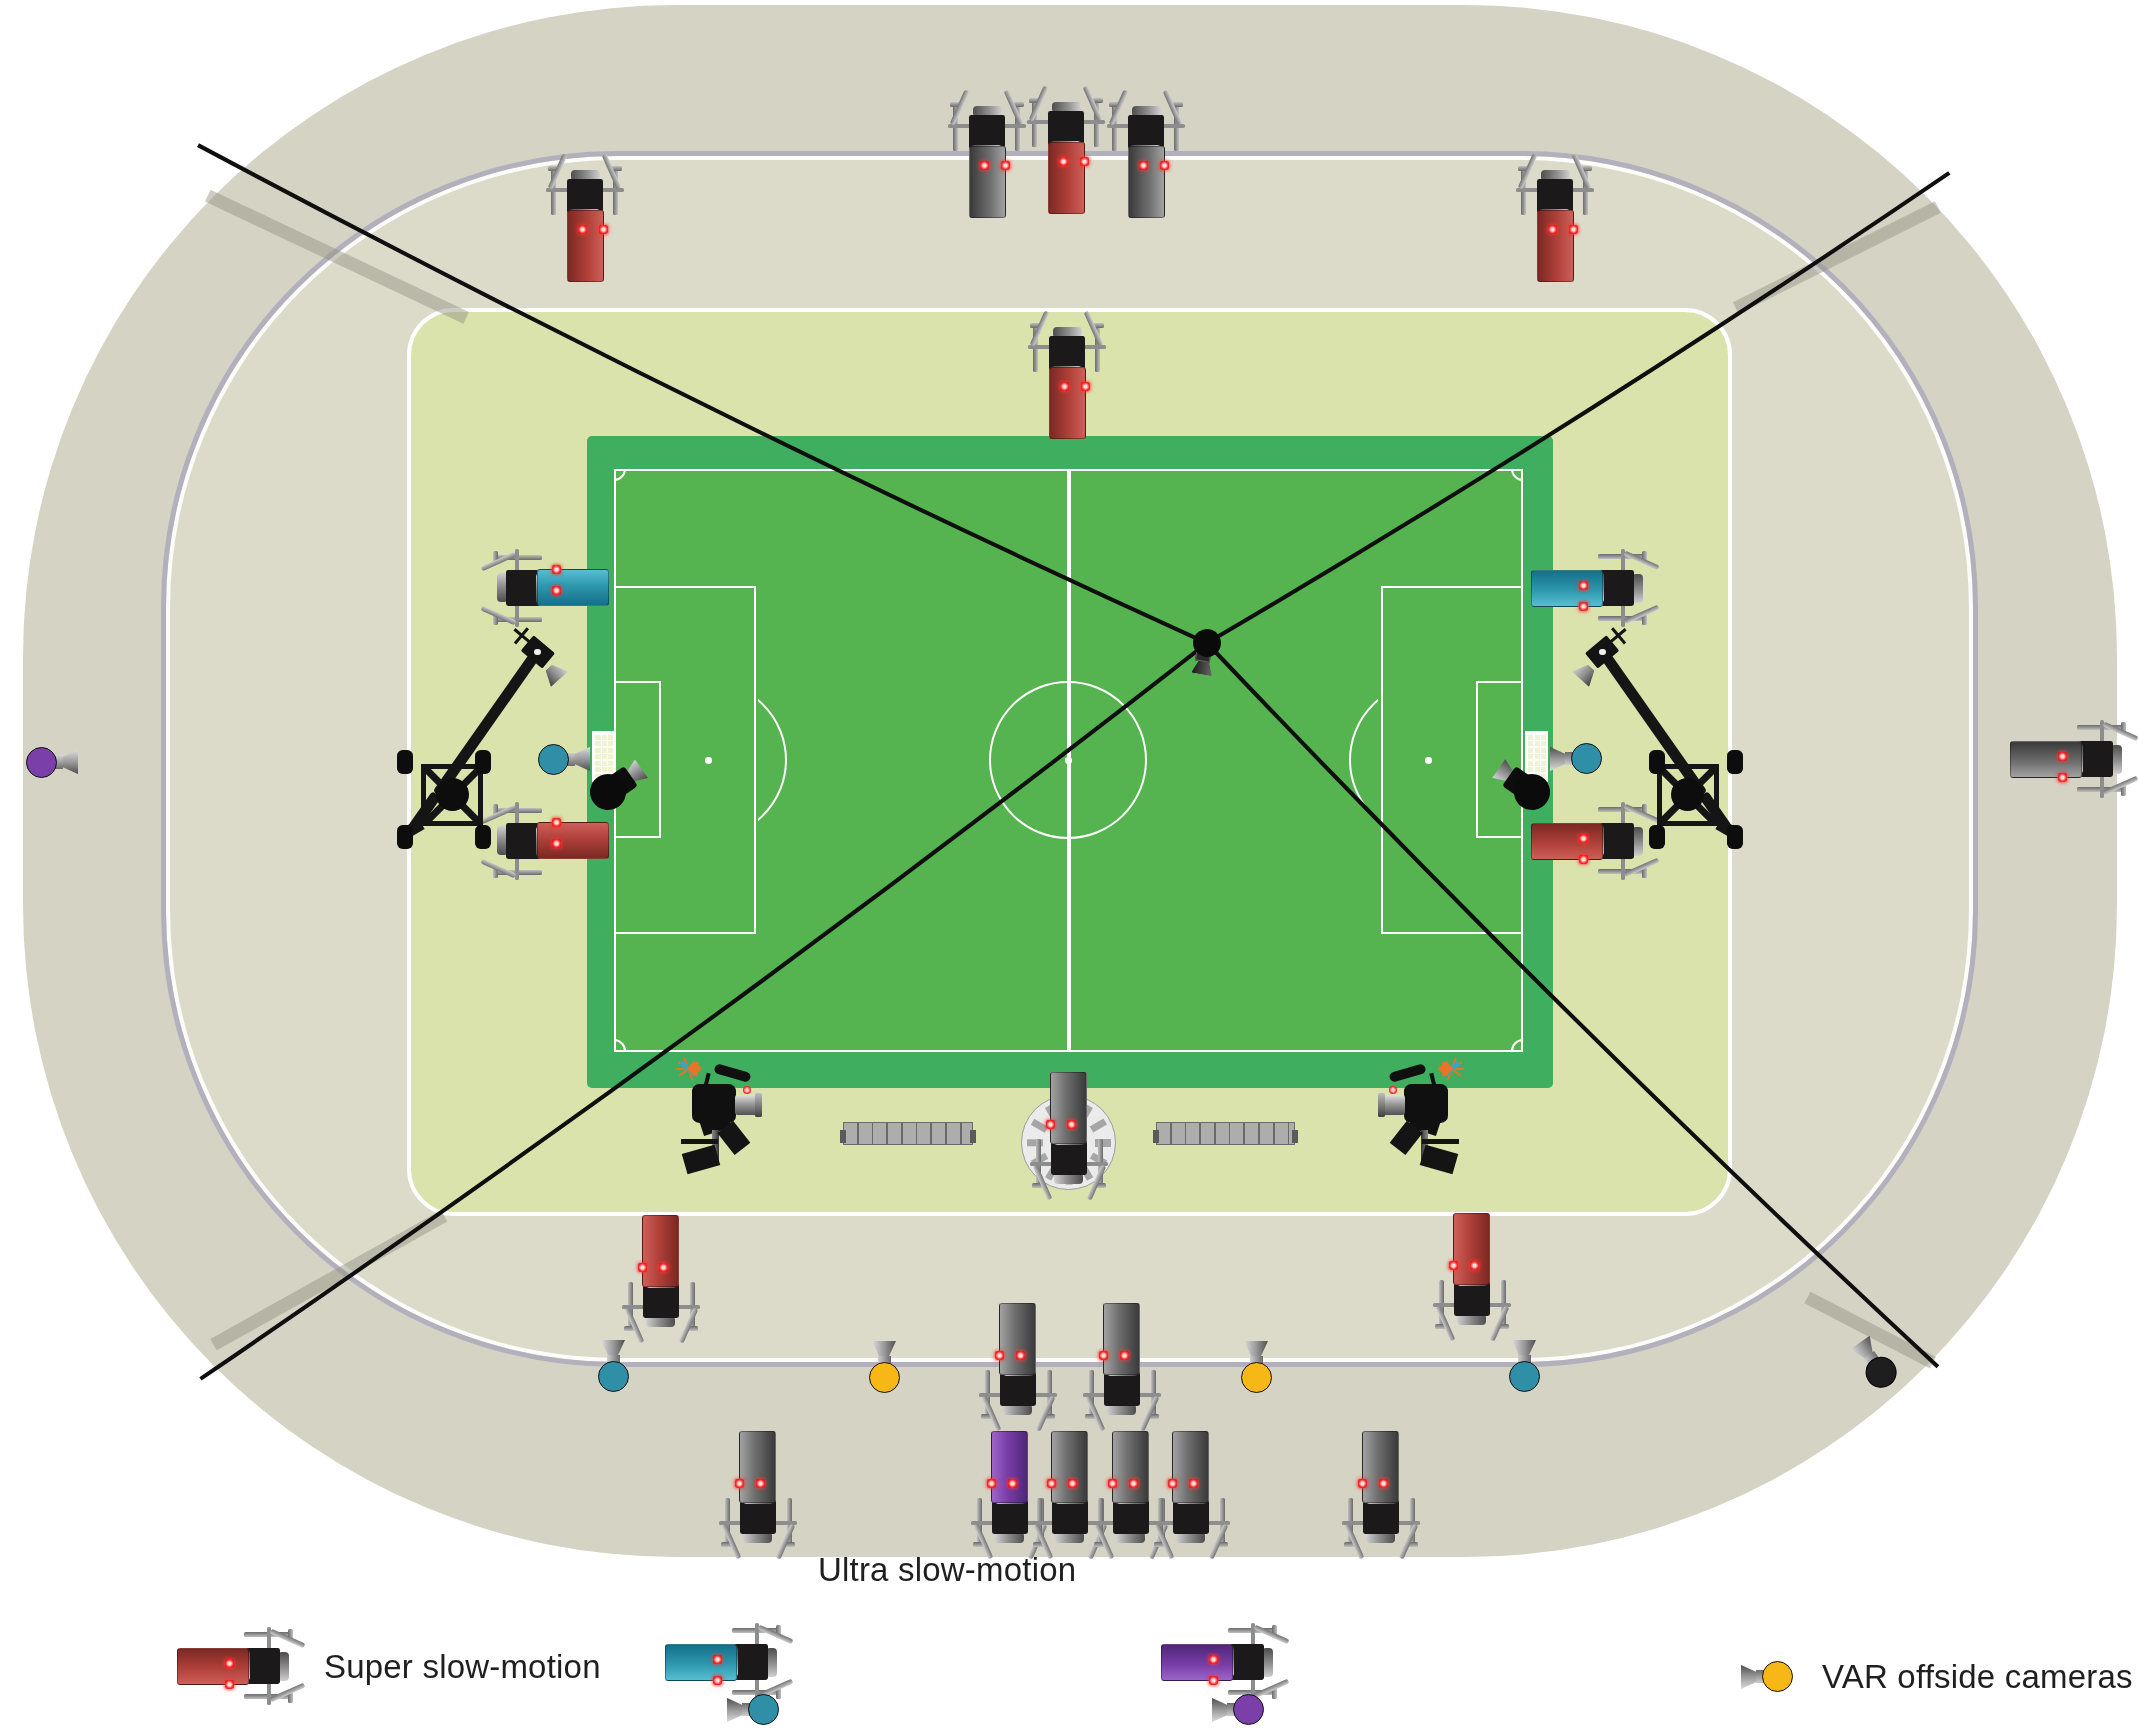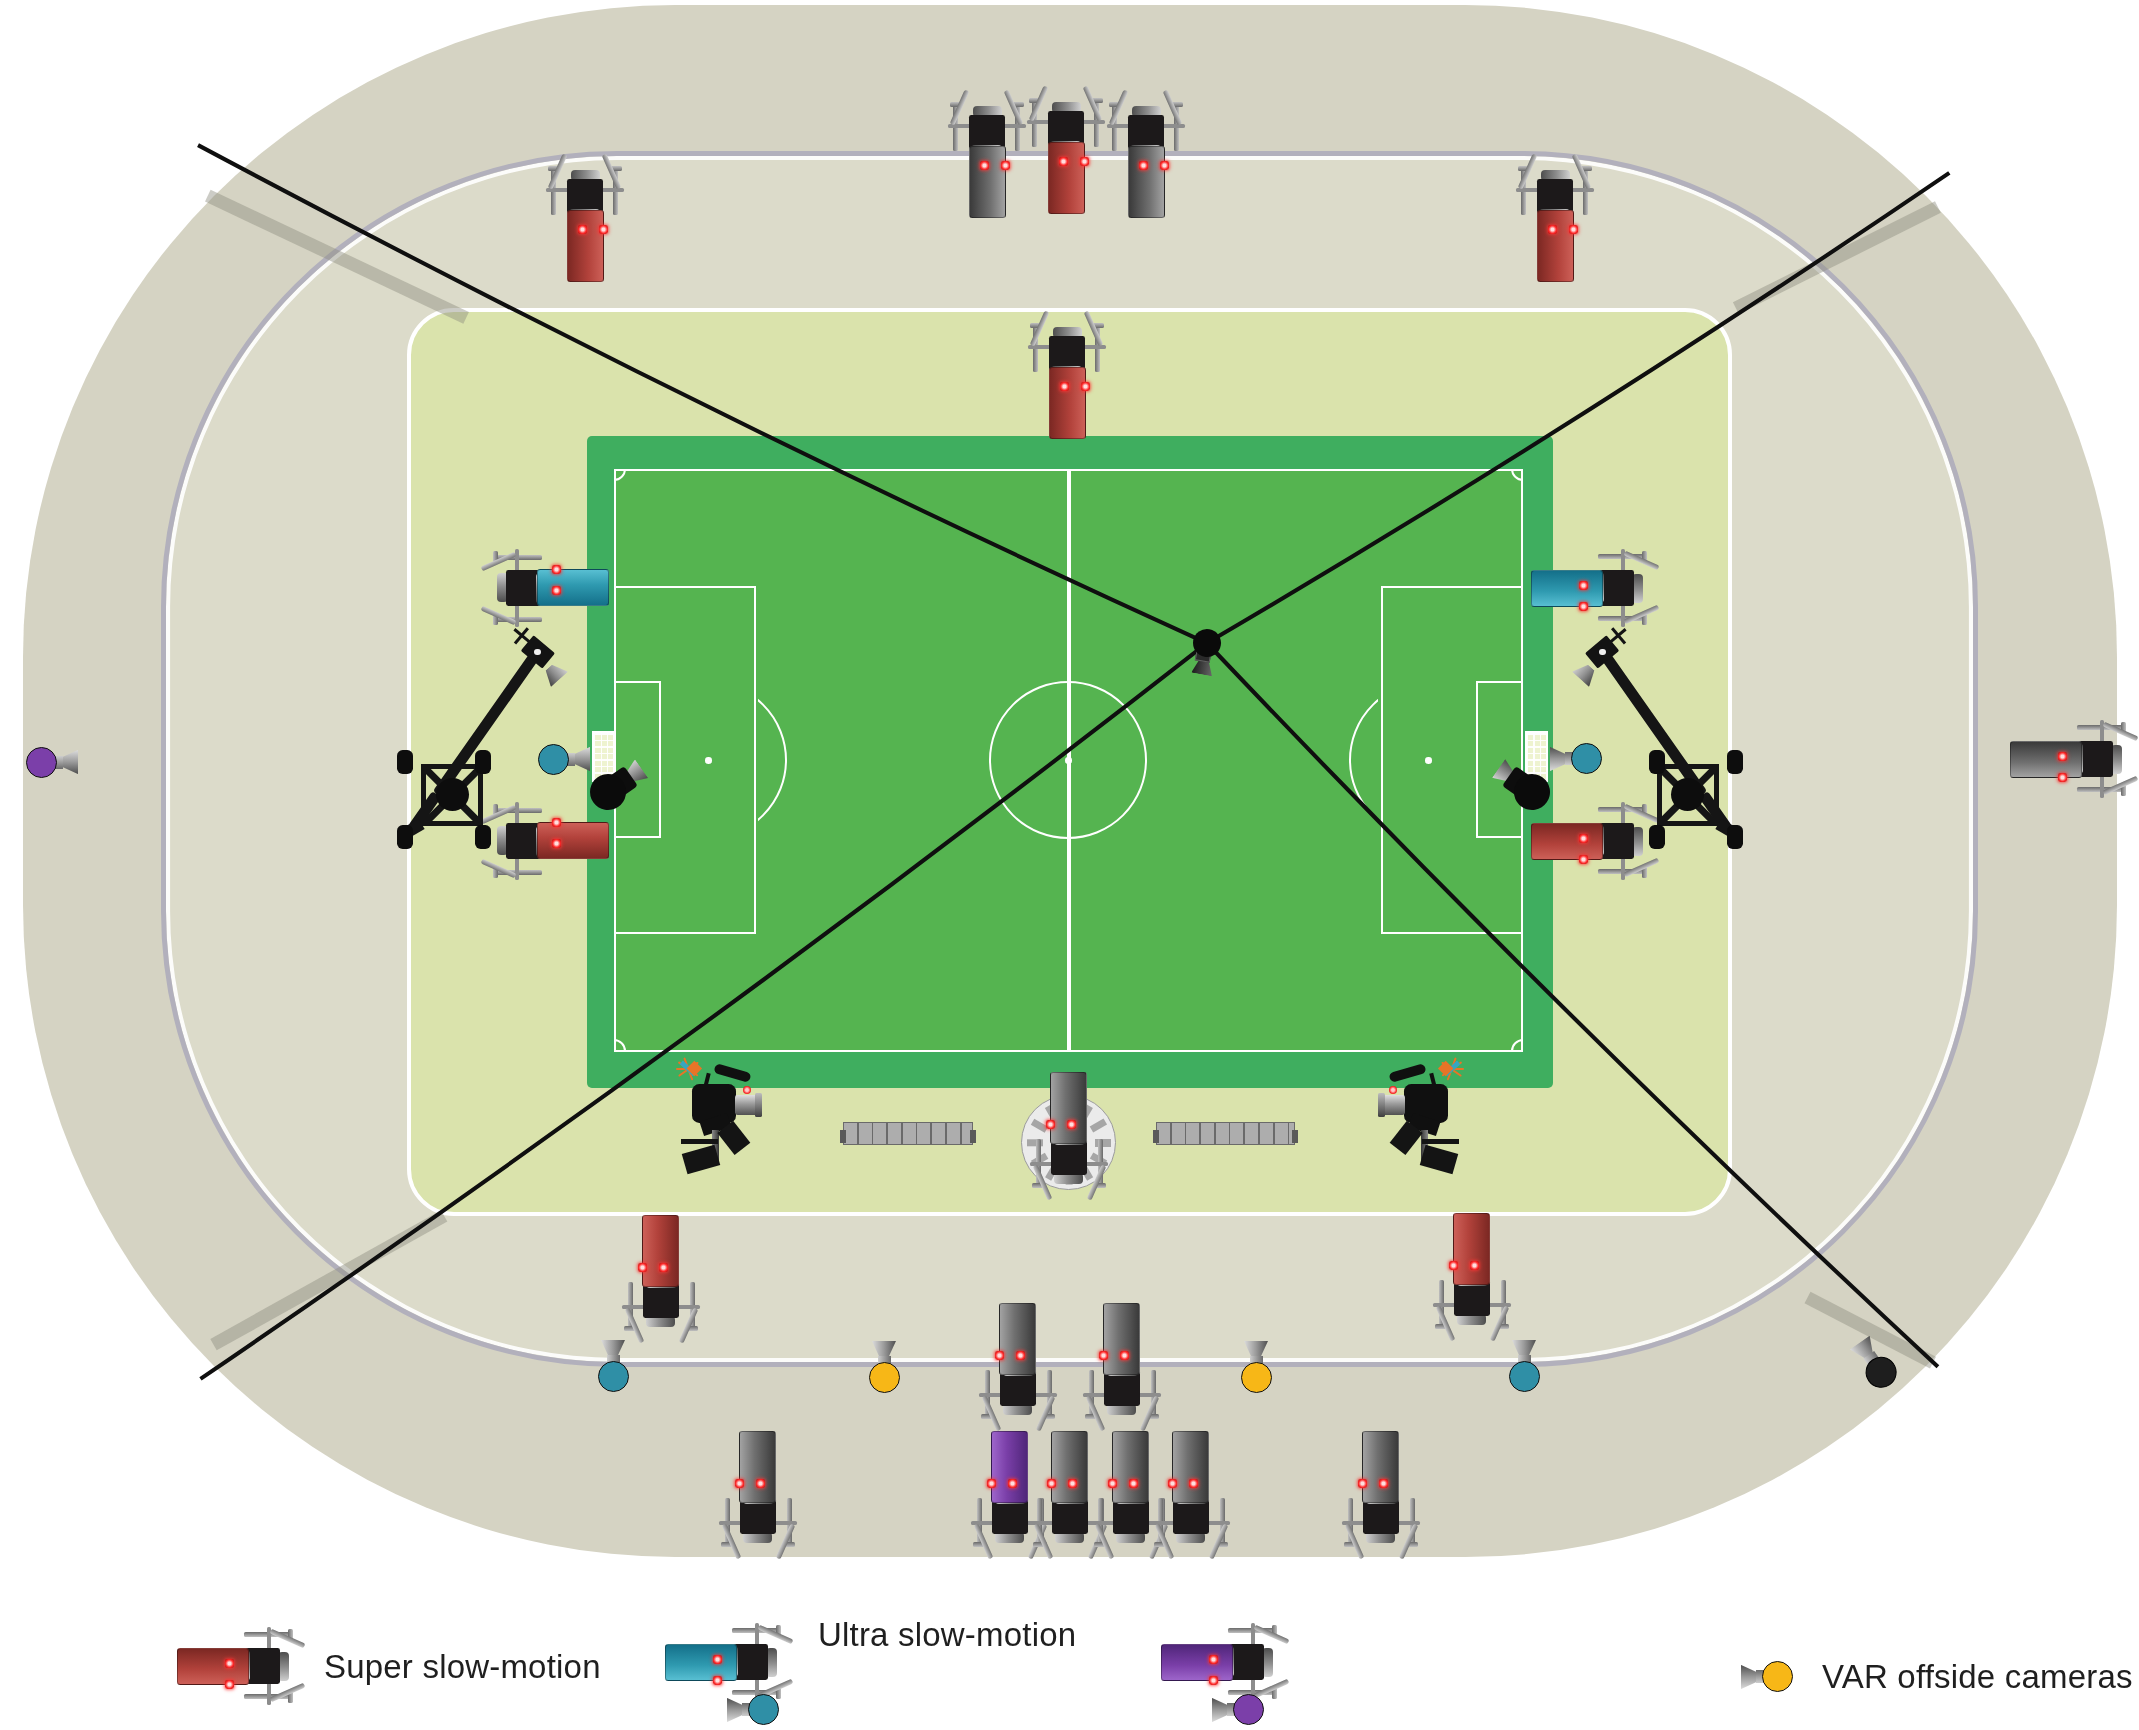--- a/index.html
+++ b/index.html
@@ -708,16 +708,16 @@
         <div class="lens"></div>
         <div class="lhood"></div>
         <div class="post"></div>
         <div class="xbar"></div>
         <div class="pad1"></div>
         <div class="pad2"></div>
       </div>
     </div>
 
   <span class="lbl" style="left: 324px; top: 1667px; text-align: center;">Super slow-motion</span>
-  <span class="lbl" style="left: 818px; top: 1635px;">Ultra slow-motion</span>
+  <span class="lbl" style="left: 818px; top: 1570px;">Ultra slow-motion</span>
   <span class="lbl" style="left: 1822px; top: 1677px;">VAR offside cameras</span>
 </div>
 
 
 </body></html>

